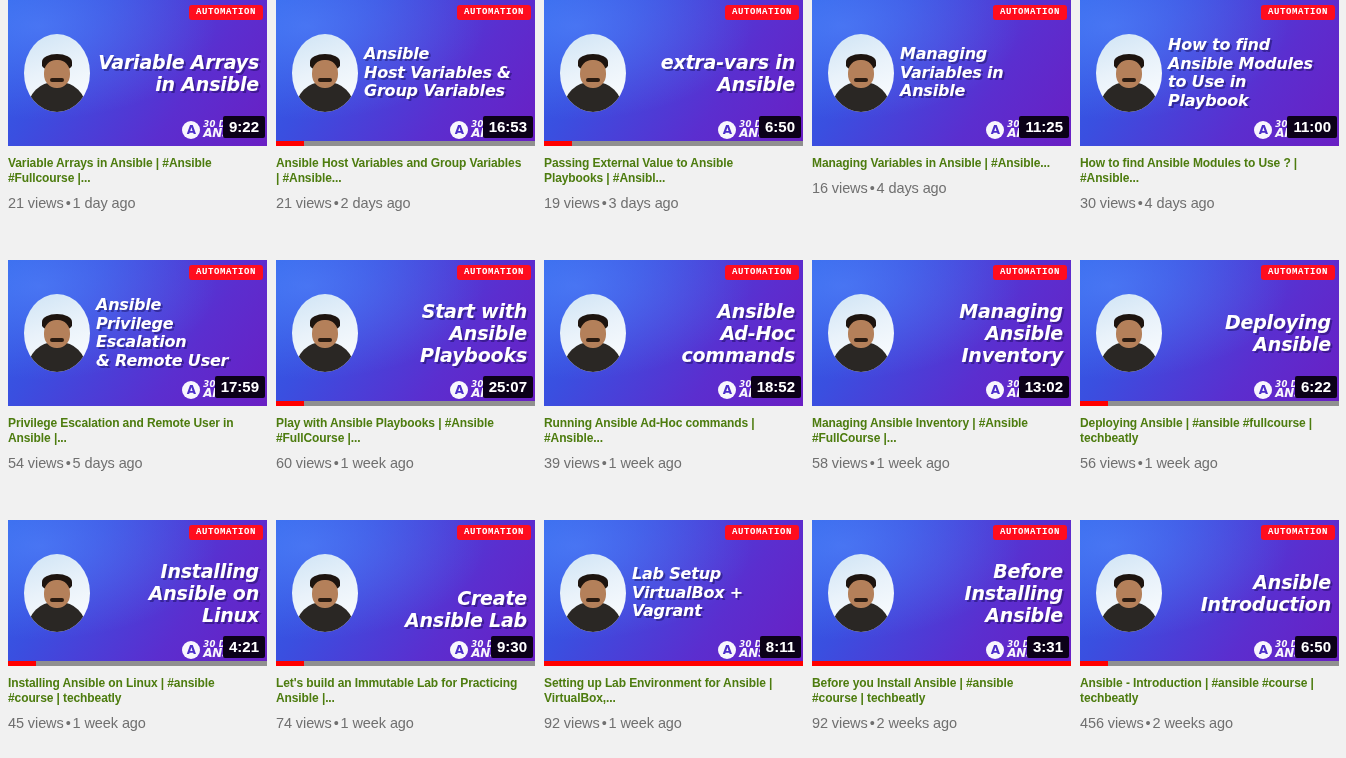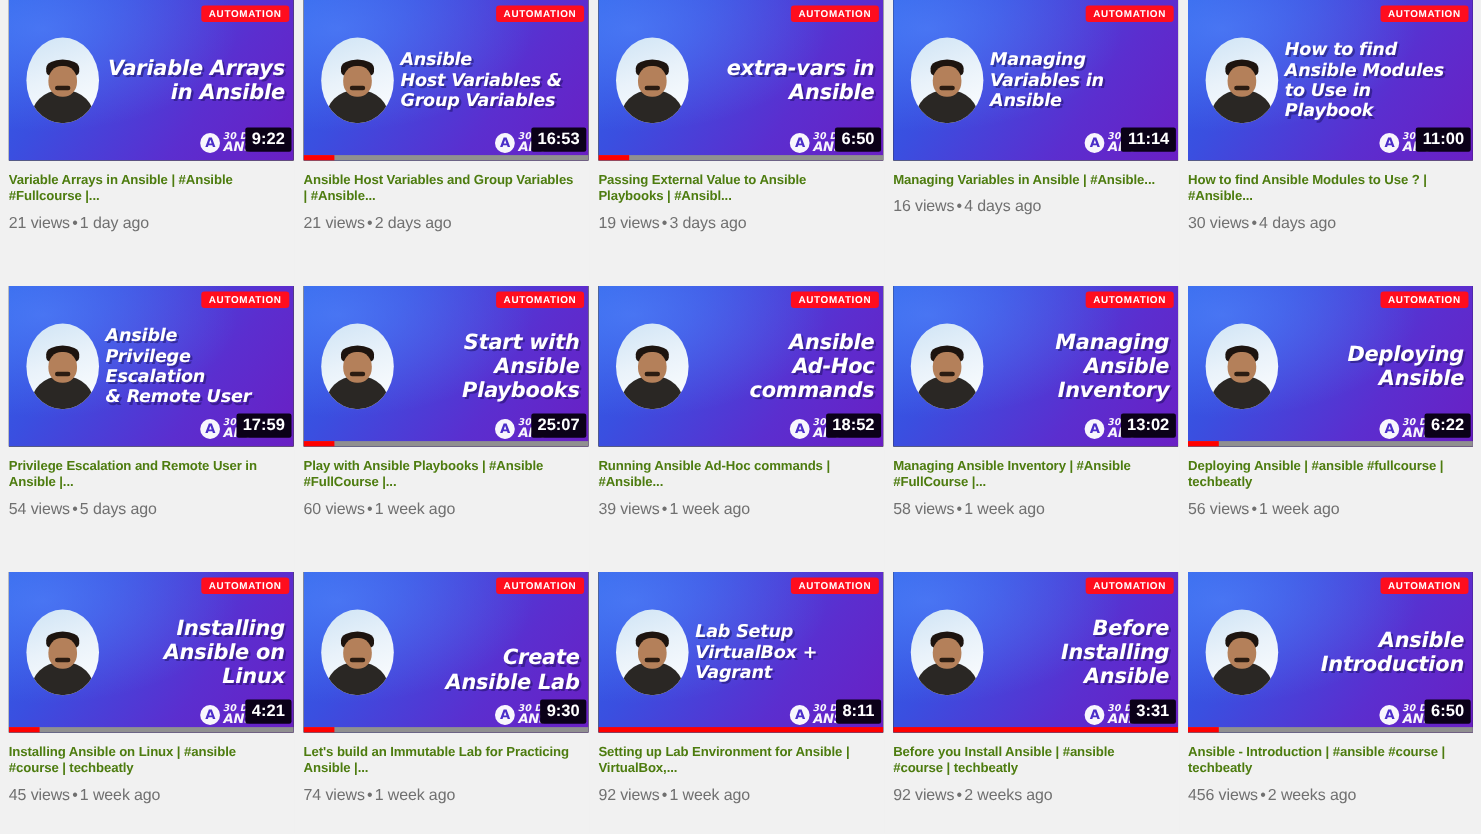--- a/index.html
+++ b/index.html
@@ -51,21 +51,21 @@
     top: 5px; right: 4px;
     background: #ff0d1e;
     color: #ffffff;
     font-size: 9px;
     font-weight: bold;
     letter-spacing: 0.6px;
     padding: 3px 7px 3px 7px;
     border-radius: 3px;
     z-index: 6;
     line-height: 1;
-    font-family: Liberation Sans, sans-serif;
+    font-family: Liberation Mono, monospace;
   }
   .avatar {
     position: absolute;
     left: 16px;
     top: 50%;
     transform: translateY(-50%);
     width: 66px; height: 78px;
     border-radius: 50%;
     background: linear-gradient(160deg, #cfe4f5 0%, #e9f2fa 45%, #ffffff 100%);
     overflow: hidden;
@@ -304,21 +304,21 @@
             <div class="stache"></div>
           </div>
           <div class="thumb-title sz-m" style="white-space: pre-line;">Managing
 Variables in
 Ansible</div>
           <div class="brand">
             <div class="brand-circle">A</div>
             <div class="brand-text"><span>30 DAYS OF</span><span class="l2">ANSIBLE</span></div>
           </div>
         </div>
-        <div class="duration">11:14</div>
+        <div class="duration">11:25</div>
       </div>
       <div class="meta">
         <div class="v-title">Managing Variables in Ansible | #Ansible...</div>
         <div class="v-stats"><span>16 views</span><span class="dot">•</span><span>4 days ago</span></div>
       </div>
     </div>
     <div class="card">
       <div class="thumb-wrap">
         <div class="thumb">
           <div class="badge-automation">AUTOMATION</div>

